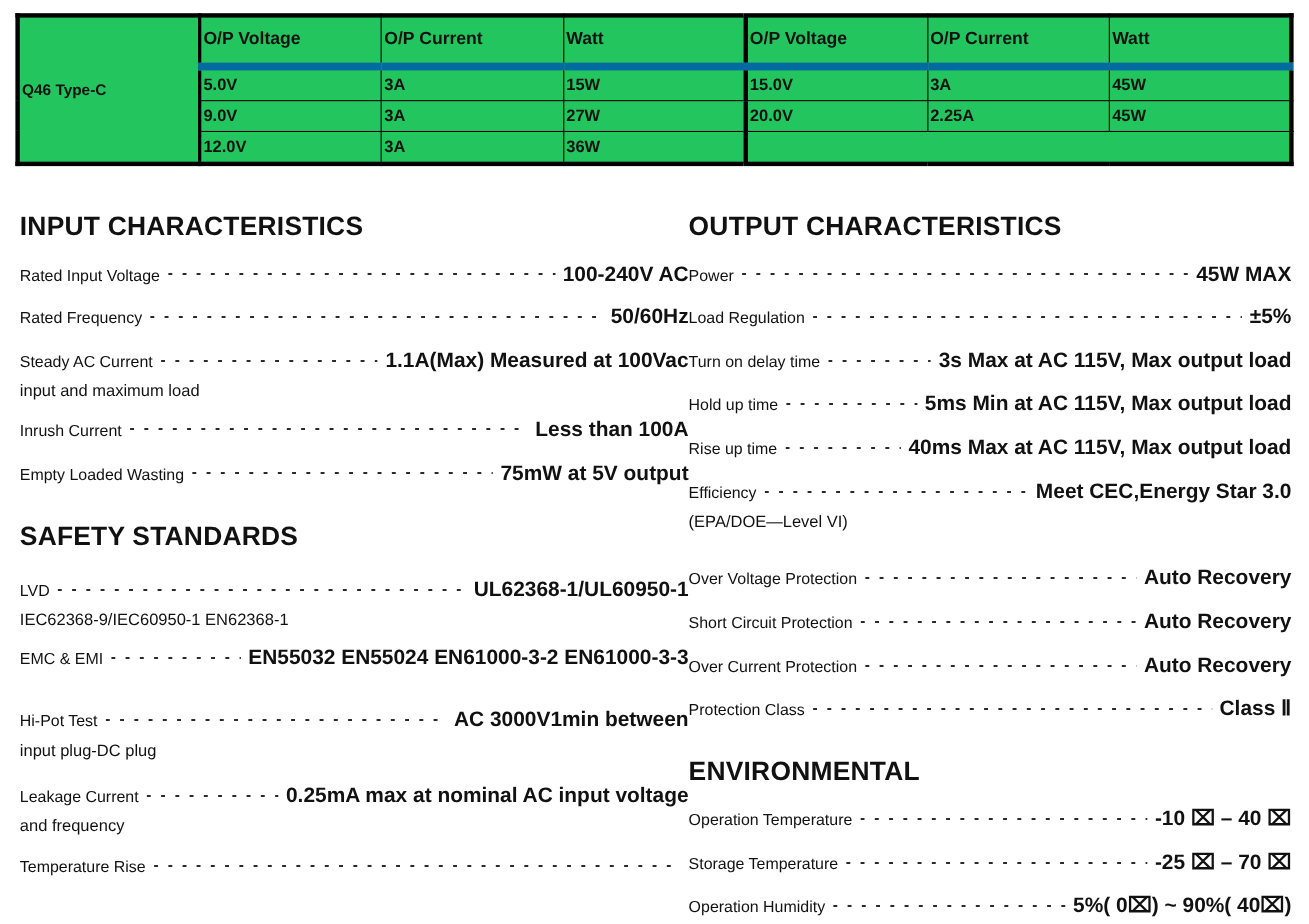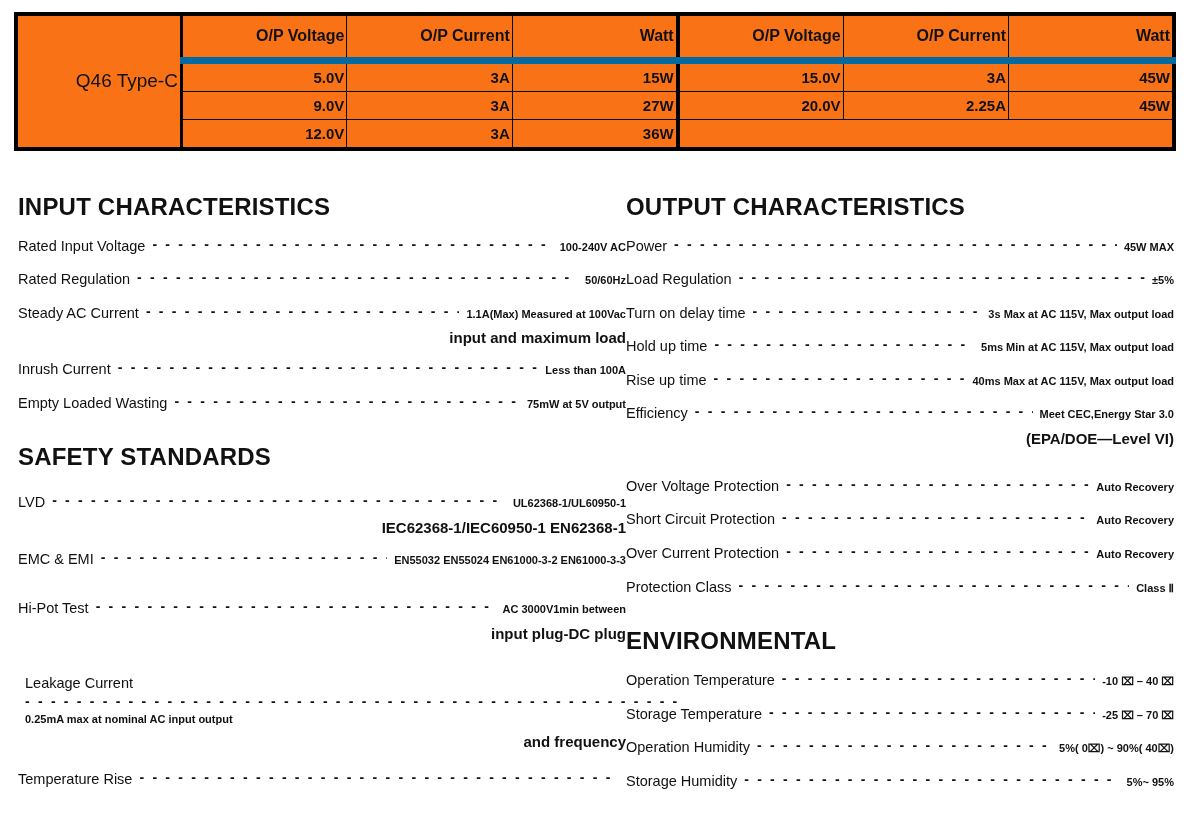--- a/index.html
+++ b/index.html
@@ -21,36 +21,36 @@
   
   .spec-table {
     width: 1162px;
     border-collapse: collapse;
     border: 4px solid #000;
     table-layout: fixed;
     margin-top: 2px;
   }
   .spec-table td, .spec-table th {
     border: 1px solid #000;
-    text-align: right;
+    text-align: left;
     font-size: 15px;
     font-weight: bold;
     padding: 5px 2px;
     height: 27px;
-    background: #f97316;
+    background: #22c55e;
   }
   .spec-table .hdr {
     font-size: 16px;
     font-weight: bold;
     padding: 10px 2px;
     height: 46px;
   }
   .spec-table .model {
-    font-size: 19px;
-    font-weight: normal;
+    font-size: 14px;
+    font-weight: bold;
     border-right: 3px solid #000;
     vertical-align: middle;
   }
   .spec-table .gap {
     border-left: 4px solid #000;
   }
   .spec-table .blank {
     border: none;
     border-left: 4px solid #000;
     border-top: 1px solid #000;
@@ -92,31 +92,31 @@
     font-size: 14px;
     font-weight: bold;
     letter-spacing: 2.2px;
     margin: 0 7px;
     color: #111;
     min-width: 28px;
     position: relative;
     top: -2px;
   }
   .spec-value {
-    font-size: 11px;
+    font-size: 19px;
     font-weight: bold;
     text-align: right;
     flex: 0 0 auto;
     white-space: pre-line;
   }
 
   .sub-value {
-    text-align: right;
+    text-align: left;
     font-size: 15px;
-    font-weight: bold;
+    font-weight: normal;
     margin-top: -8px;
     margin-bottom: 14px;
   }
 
   .section.pad-top { margin-top: 8px; }
 </style>
 </head>
 <body>
 
 <div class="page">
@@ -164,21 +164,21 @@
       <div class="section">
         <div class="section-title">INPUT CHARACTERISTICS</div>
 
         <div class="spec-row">
           <span class="spec-label">Rated Input Voltage</span>
           <span class="dots">- - - - - - - - - - - - - - - - - - - - - - - - - - - - - - - - - - - - - - - - - - - - - - - - - - -</span>
           <span class="spec-value">100-240V AC</span>
         </div>
 
         <div class="spec-row">
-          <span class="spec-label">Rated Regulation</span>
+          <span class="spec-label">Rated Frequency</span>
           <span class="dots">- - - - - - - - - - - - - - - - - - - - - - - - - - - - - - - - - - - - - - - - - - - - - - - - - - -</span>
           <span class="spec-value">50/60Hz</span>
         </div>
 
         <div class="spec-row">
           <span class="spec-label">Steady AC Current</span>
           <span class="dots">- - - - - - - - - - - - - - - - - - - - - - - - - - - - - - - - - - - - - - - - - - - - - - - - - - -</span>
           <span class="spec-value">1.1A(Max) Measured at 100Vac</span>
         </div>
         <div class="sub-value">input and maximum load</div>
@@ -197,42 +197,42 @@
       </div>
 
       <div class="section pad-top">
         <div class="section-title">SAFETY STANDARDS</div>
 
         <div class="spec-row" style="margin-top:22px;">
           <span class="spec-label">LVD</span>
           <span class="dots">- - - - - - - - - - - - - - - - - - - - - - - - - - - - - - - - - - - - - - - - - - - - - - - - - - -</span>
           <span class="spec-value">UL62368-1/UL60950-1</span>
         </div>
-        <div class="sub-value">IEC62368-1/IEC60950-1 EN62368-1</div>
+        <div class="sub-value">IEC62368-9/IEC60950-1 EN62368-1</div>
 
         <div class="spec-row">
           <span class="spec-label">EMC &amp; EMI</span>
           <span class="dots">- - - - - - - - - - - - - - - - - - - - - - - - - - - - - - - - - - - - - - - - - - - - - - - - - - -</span>
           <span class="spec-value">EN55032 EN55024 EN61000-3-2 EN61000-3-3</span>
         </div>
       </div>
 
       <div class="section pad-top">
 
         <div class="spec-row">
           <span class="spec-label">Hi-Pot Test</span>
           <span class="dots">- - - - - - - - - - - - - - - - - - - - - - - - - - - - - - - - - - - - - - - - - - - - - - - - - - -</span>
           <span class="spec-value">AC 3000V1min between</span>
         </div>
         <div class="sub-value">input plug-DC plug</div>
 
-        <div class="spec-row" style="margin-top:32px;flex-direction:column;">
+        <div class="spec-row" style="margin-top:20px;">
           <span class="spec-label">Leakage Current</span>
           <span class="dots">- - - - - - - - - - - - - - - - - - - - - - - - - - - - - - - - - - - - - - - - - - - - - - - - - - -</span>
-          <span class="spec-value">0.25mA max at nominal AC input output</span>
+          <span class="spec-value">0.25mA max at nominal AC input voltage</span>
         </div>
         <div class="sub-value">and frequency</div>
 
         <div class="spec-row" style="margin-top:20px;">
           <span class="spec-label">Temperature Rise</span>
           <span class="dots">- - - - - - - - - - - - - - - - - - - - - - - - - - - - - - - - - - - - - - - - - - - - - - - - - - -</span>
         </div>
       </div>
 
     </div>

